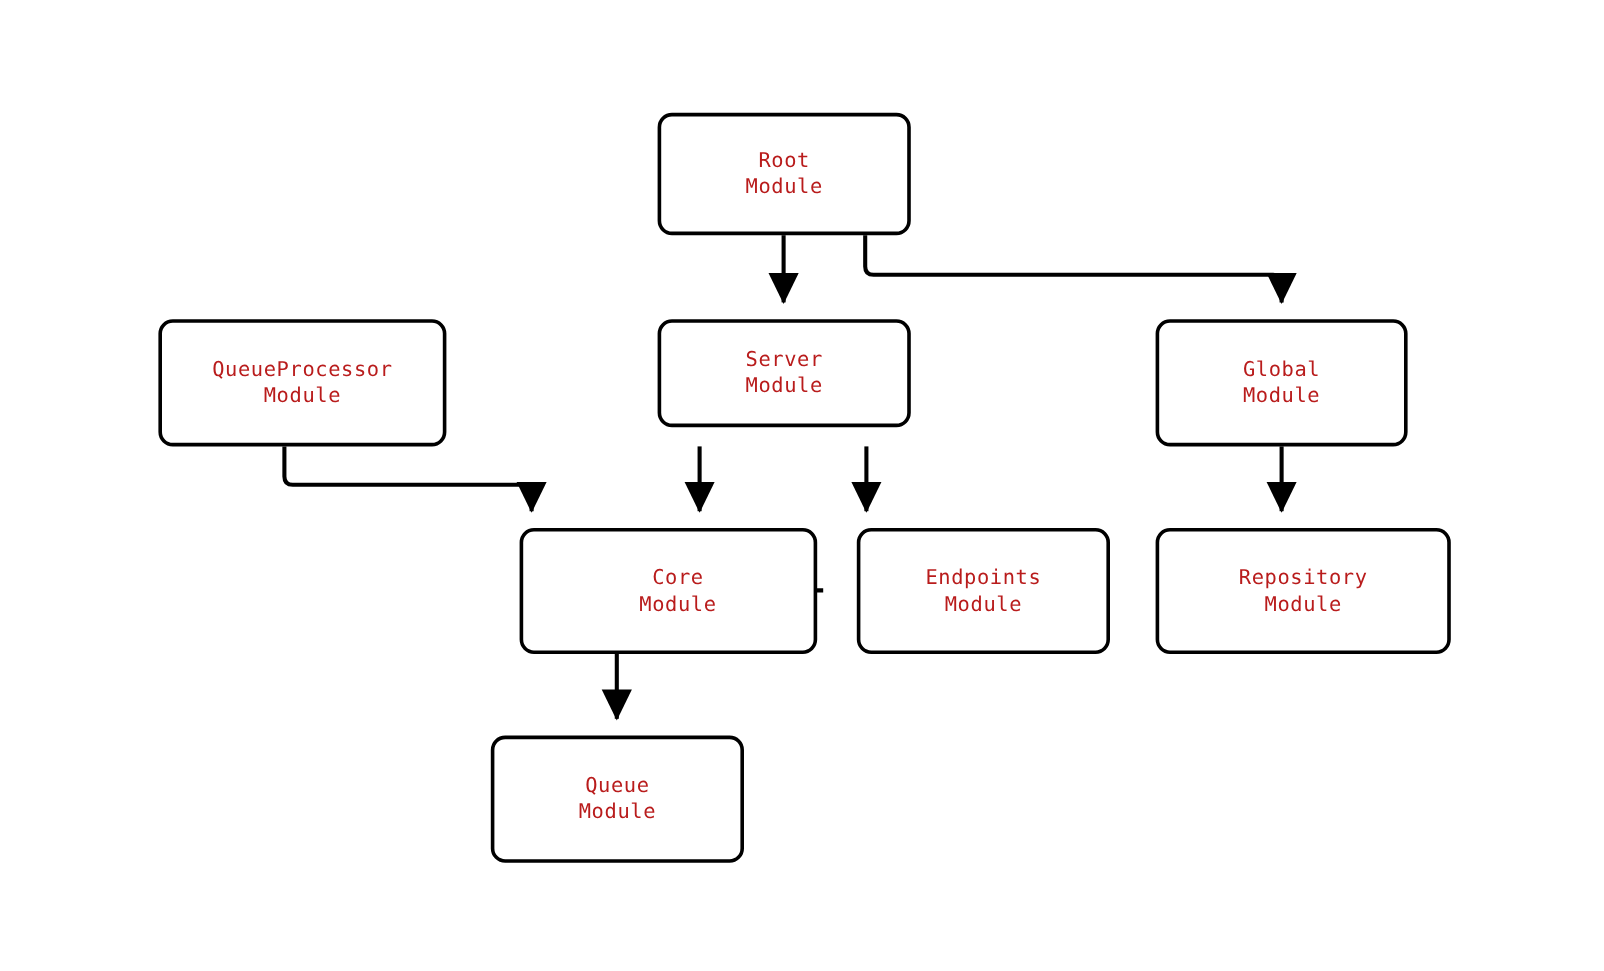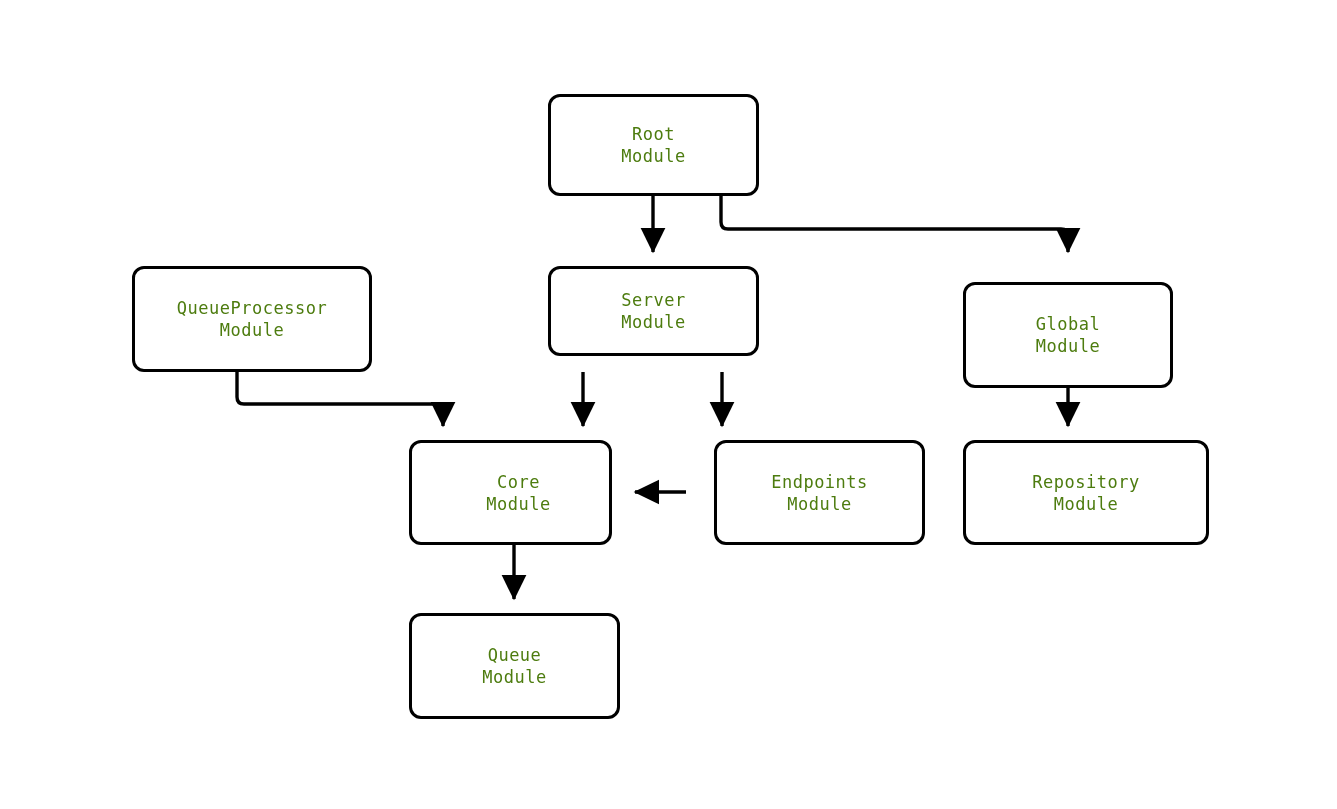--- a/index.html
+++ b/index.html
@@ -31,21 +31,21 @@
     display: flex;
     flex-direction: column;
     align-items: center;
     justify-content: center;
     z-index: 3;
   }
   .node-label {
     font-family: "DejaVu Sans Mono", "Liberation Mono", monospace;
     font-size: 17px;
     line-height: 22px;
-    color: #4d7c0f;
+    color: #b91c1c;
     text-align: right;
     letter-spacing: 0.5px;
     white-space: pre;
     font-weight: 500;
   }
 </style>
 </head>
 <body>
 
 <div id="canvas" style="background: rgb(255, 255, 255);">
@@ -74,25 +74,25 @@
         <div class="node-label">Module</div>
       </div>
       <div class="node-box" style="left: 132px; top: 266px; width: 240px; height: 106px; border-color: rgb(0, 0, 0);">
         <div class="node-label">QueueProcessor</div>
         <div class="node-label">Module</div>
       </div>
       <div class="node-box" style="left: 548px; top: 266px; width: 211px; height: 90px; border-color: rgb(0, 0, 0);">
         <div class="node-label">Server</div>
         <div class="node-label">Module</div>
       </div>
-      <div class="node-box" style="left: 963px; top: 266px; width: 210px; height: 106px; border-color: rgb(0, 0, 0); margin-top: 16px;">
+      <div class="node-box" style="left: 963px; top: 266px; width: 210px; height: 106px; border-color: rgb(0, 0, 0);">
         <div class="node-label">Global</div>
         <div class="node-label">Module</div>
       </div>
-      <div class="node-box" style="left: 409px; top: 440px; width: 203px; height: 105px; border-color: rgb(0, 0, 0); padding-left: 16px;">
+      <div class="node-box" style="left: 433px; top: 440px; width: 248px; height: 105px; border-color: rgb(0, 0, 0); padding-left: 16px;">
         <div class="node-label">Core</div>
         <div class="node-label">Module</div>
       </div>
       <div class="node-box" style="left: 686px; top: 440px; width: 211px; height: 105px; border-color: rgb(0, 0, 0); margin-left: 28px;">
         <div class="node-label">Endpoints</div>
         <div class="node-label">Module</div>
       </div>
       <div class="node-box" style="left: 963px; top: 440px; width: 246px; height: 105px; border-color: rgb(0, 0, 0);">
         <div class="node-label">Repository</div>
         <div class="node-label">Module</div>

